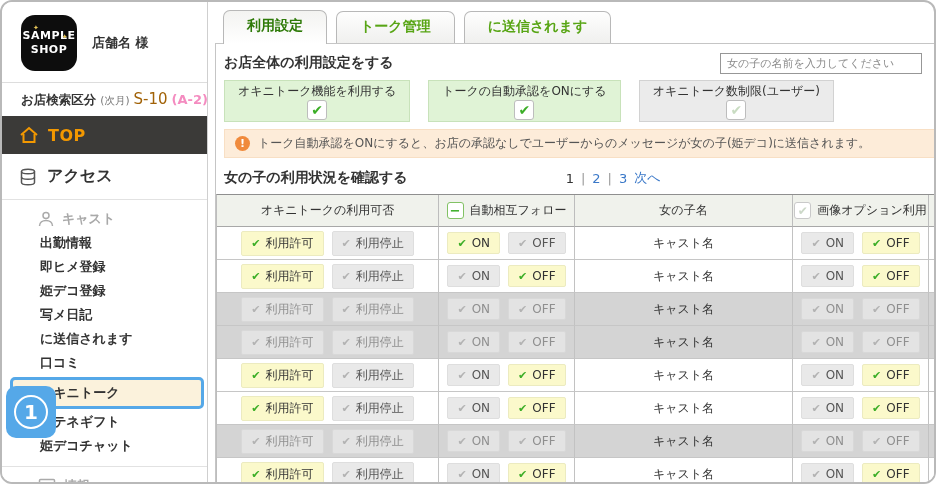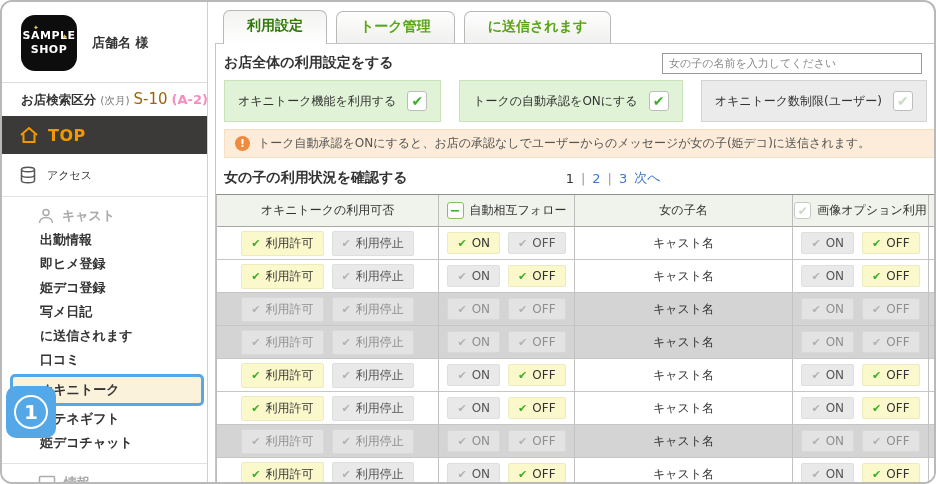--- a/index.html
+++ b/index.html
@@ -19,21 +19,21 @@
   .sp1 { top:9px; left:12px; } .sp2 { top:18px; right:9px; }
   .shop-name { margin-left:15px; font-size:13px; font-weight:bold; color:#333; }
   .class-row { border-top:1px solid #ddd; padding:7px 10px 7px 19px; display:flex; align-items:baseline; gap:4px; white-space:nowrap; }
   .class-label { font-size:12.5px; font-weight:bold; color:#333; }
   .class-sub { font-size:10.5px; color:#777; }
   .class-val { margin-left:auto; font-size:15px; font-weight:normal; color:#a16207; }
   .class-val2 { font-size:13px; font-weight:bold; color:#f48cc0; margin-right:4px; }
   .top-bar { height:38px; background:#3b3a38; display:flex; align-items:center; gap:9px; padding-left:17px; }
   .top-label { color:#f39800; font-weight:bold; font-size:16px; letter-spacing:.5px; }
   .side-item { display:flex; align-items:center; gap:10px; padding:12px 0 12px 17px;
-    font-size:11px; font-weight:normal; color:#333; cursor:pointer; }
+    font-size:16px; font-weight:bold; color:#333; cursor:pointer; }
   .side-item.bordered { border-bottom:1px solid #e2e2e2; }
   .group-header { display:flex; align-items:center; gap:8px; padding:10px 0 3px 15px;
     font-size:13px; font-weight:bold; color:#a9a9a9;margin-left:21px; }
   .cast-list { list-style:none; margin:0; padding:0; }
   .cast-list li { padding:4px 0 4px 38px; font-size:13px; font-weight:bold; color:#333; line-height:16px; cursor:pointer; }
   .active-item { margin:2px 3px 1px 8px; border:3px solid #55a8e8; border-radius:5px;
     background:#fbf2dc; padding:4px 0 4px 27px; font-size:13px; font-weight:bold; color:#333; cursor:pointer; }
   .badge { position:absolute; left:4px; top:384px; width:50px; height:52px; background:#55a8e8;
     border-radius:10px; display:flex; align-items:center; justify-content:center; z-index:6; }
   .badge-circle { width:34px; height:34px; border:2.5px solid #fff; border-radius:50%;
@@ -42,26 +42,26 @@
   
   .main { flex:1; padding-left:7px; position:relative; }
   .tabs { display:flex; align-items:flex-end; gap:9px; padding:8px 0 0 8px; position:relative; z-index:2; }
   .tab { border:1px solid #b8b8b8; border-bottom:none; border-radius:7px 7px 0 0;
     padding:6px 23px 7px; font-size:14px; font-weight:bold; color:#58a515;
     background:linear-gradient(#fefefe,#f0f0ee); cursor:pointer; }
   .tab.active { color:#2e7a08; background:linear-gradient(#f3f3f1,#ffffff); padding-bottom:9px; margin-bottom:-1px; }
   .panel { position:relative; width:772px; min-height:520px; border:1px solid #c5c5c5; background:#fff; z-index:1; }
   .panel-head { display:flex; align-items:center; padding:8px 64px 4px 8px; height:34px; }
   .panel-title { font-size:14px; font-weight:bold; color:#333; }
-  .search-input { margin-left:auto; width:260px; height:21px; border:1px solid #979797;
+  .search-input { margin-left:auto; width:202px; height:21px; border:1px solid #979797;
     font-size:11px; padding:2px 6px; color:#444; font-family:inherit; }
   .search-input::placeholder { color:#8a8a8a; opacity:1; }
   .settings-row { display:flex; gap:18px; padding:2px 0 0 8px; height:44px; align-items:stretch; }
-  .gbox { display:flex; align-items:center; justify-content:center; gap:11px; padding:0 13px;
-    background:#e0f3d6; border:1px solid #c8e2ba; font-size:12px; color:#333; white-space:nowrap; }
+  .gbox { display:flex; align-items:center; justify-content:center; padding:0 13px;
+    background:#e0f3d6; border:1px solid #c8e2ba; font-size:12px; color:#333; white-space:nowrap;flex-direction:column; }
   .gbox.gray { background:#ebebeb; border-color:#d2d2d2; }
   .checkbox { width:20px; height:20px; background:#fff; border:1px solid #bdbdbd; border-radius:3px;
     display:flex; align-items:center; justify-content:center; font-size:14px; font-weight:bold; color:#3cae27; cursor:pointer; }
   .checkbox.pale { color:#c9dcc2; }
   .notice { margin:7px 0 0 8px; width:740px; background:#fdecd9; border:1px solid #f8dfc4;
     padding:5px 10px; display:flex; align-items:center; gap:8px; font-size:12px; color:#555; white-space:nowrap; overflow:hidden; }
   .info-icon { width:15px; height:15px; border-radius:50%; background:#f08a3c; color:#fff;
     font-size:11px; font-weight:bold; display:flex; align-items:center; justify-content:center; flex:none; }
   .section-row { display:flex; align-items:center; padding:11px 8px 7px; }
   .section-title { font-size:14px; font-weight:bold; color:#333; }

